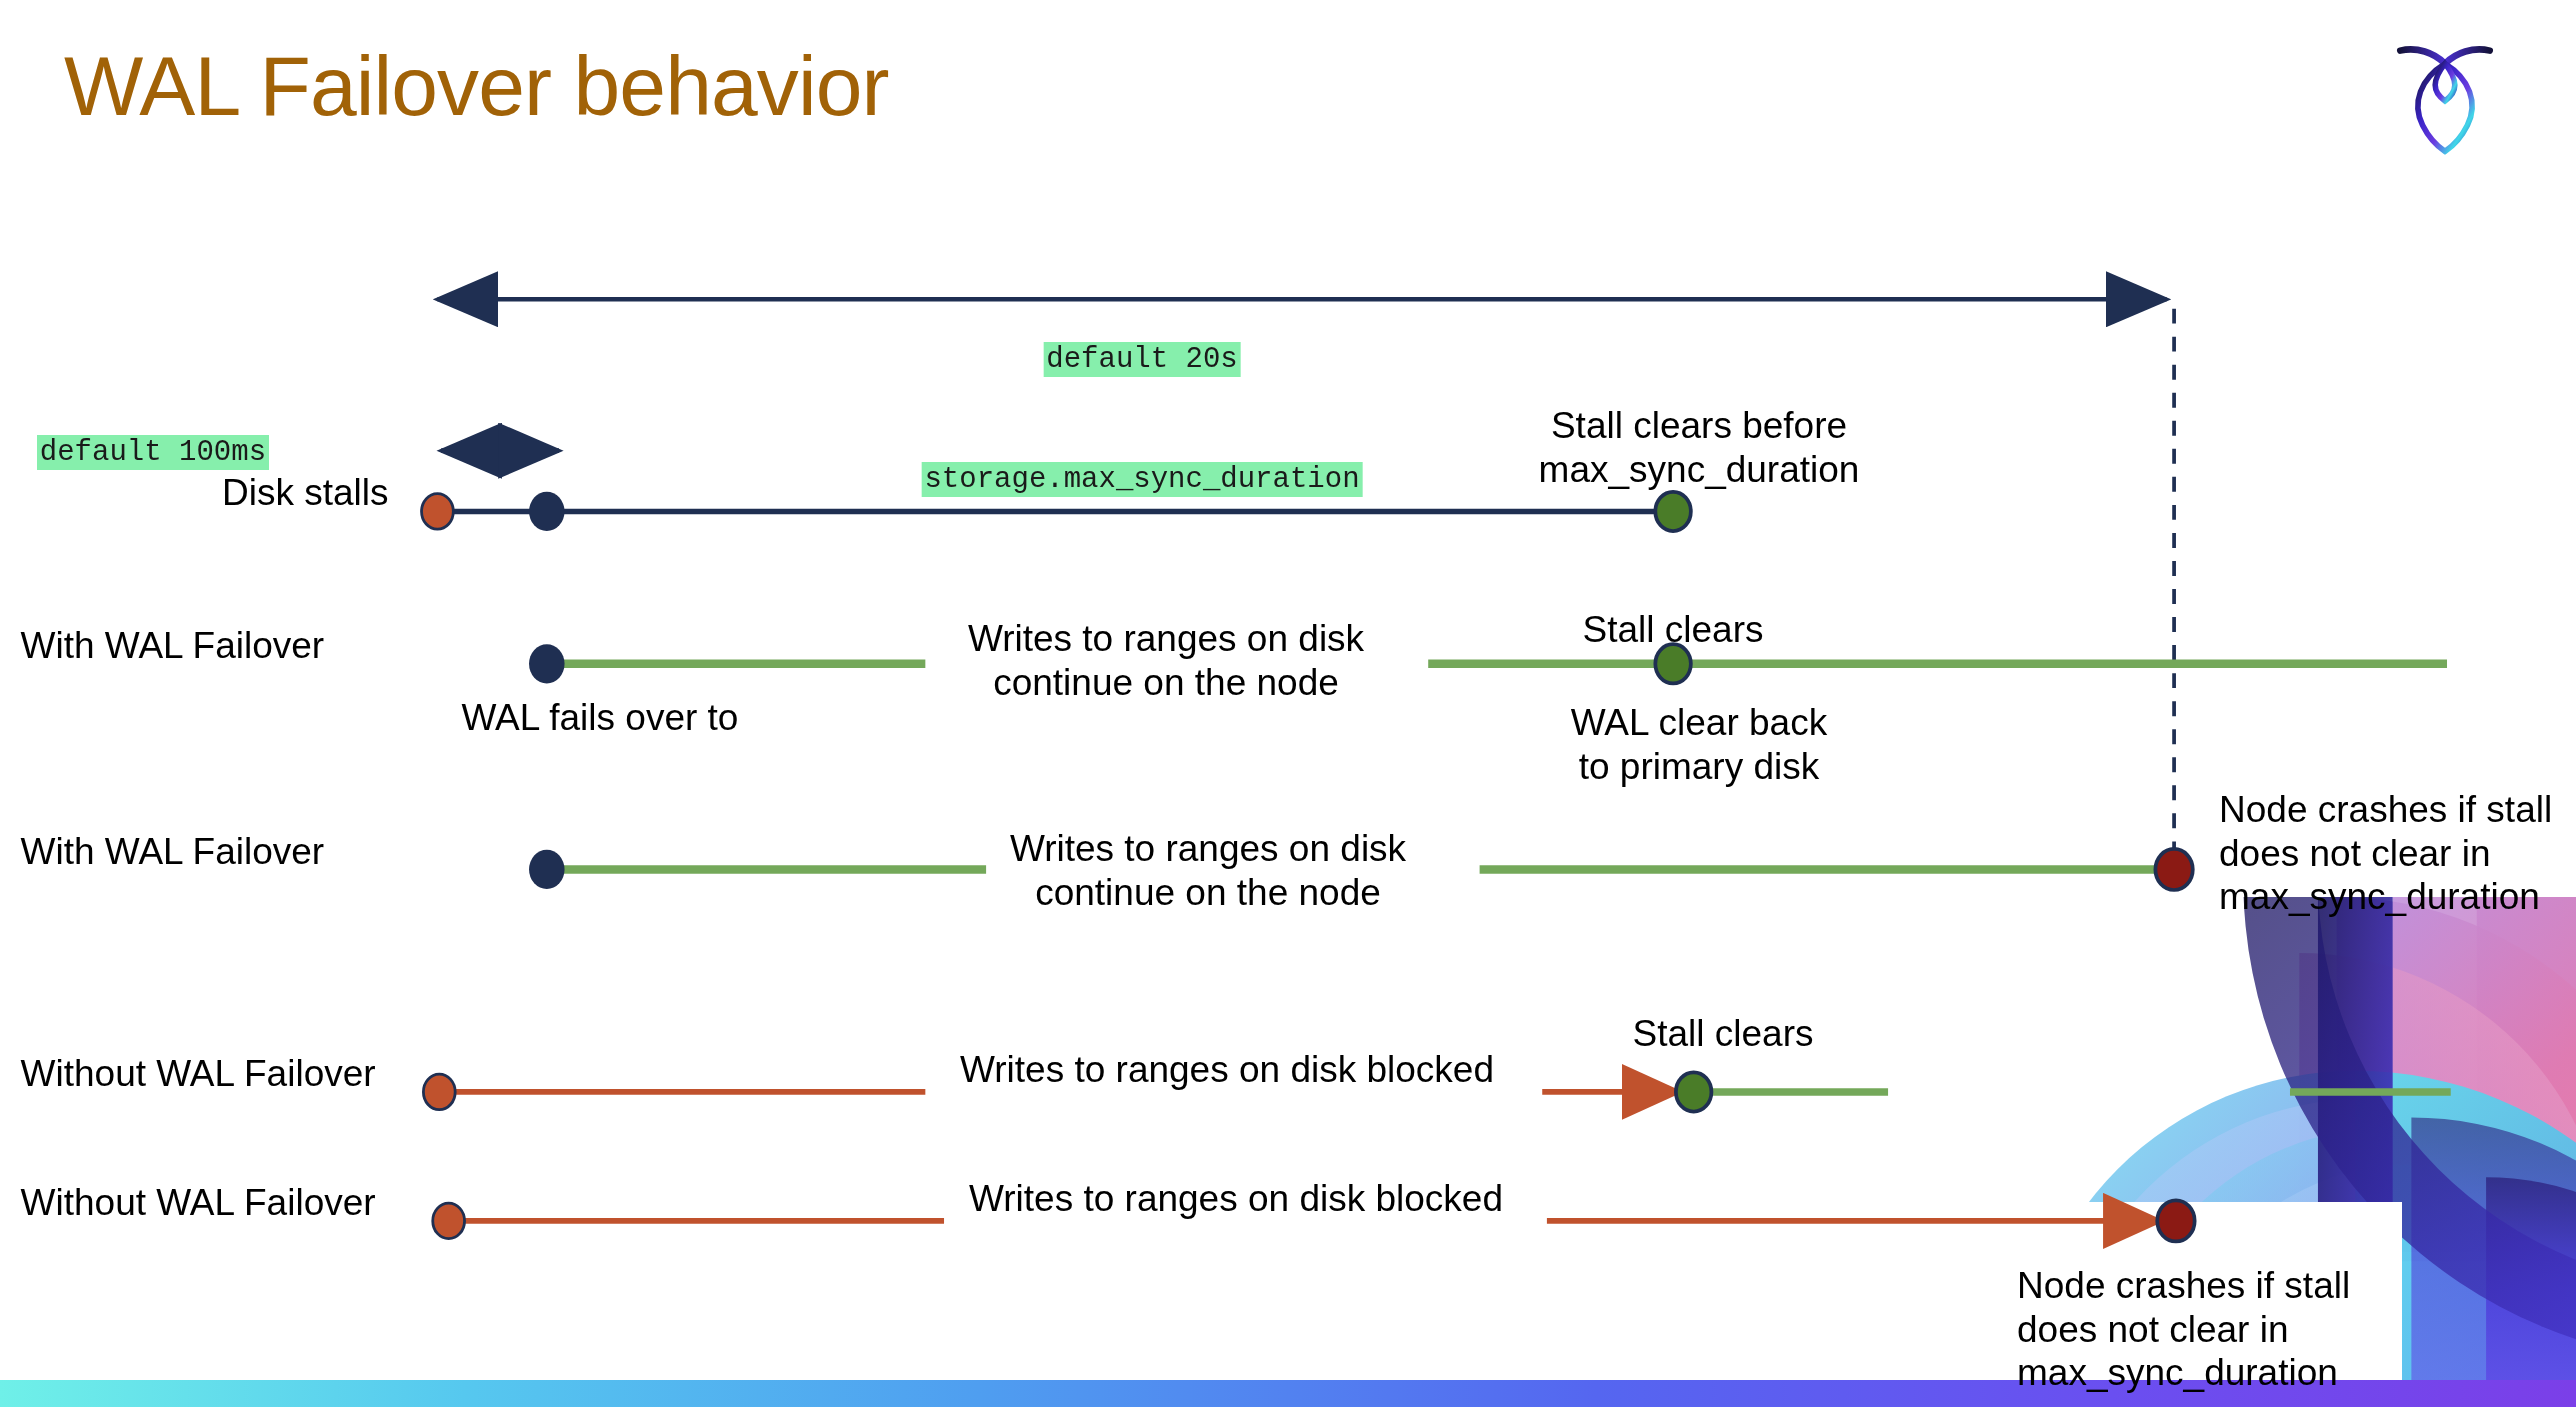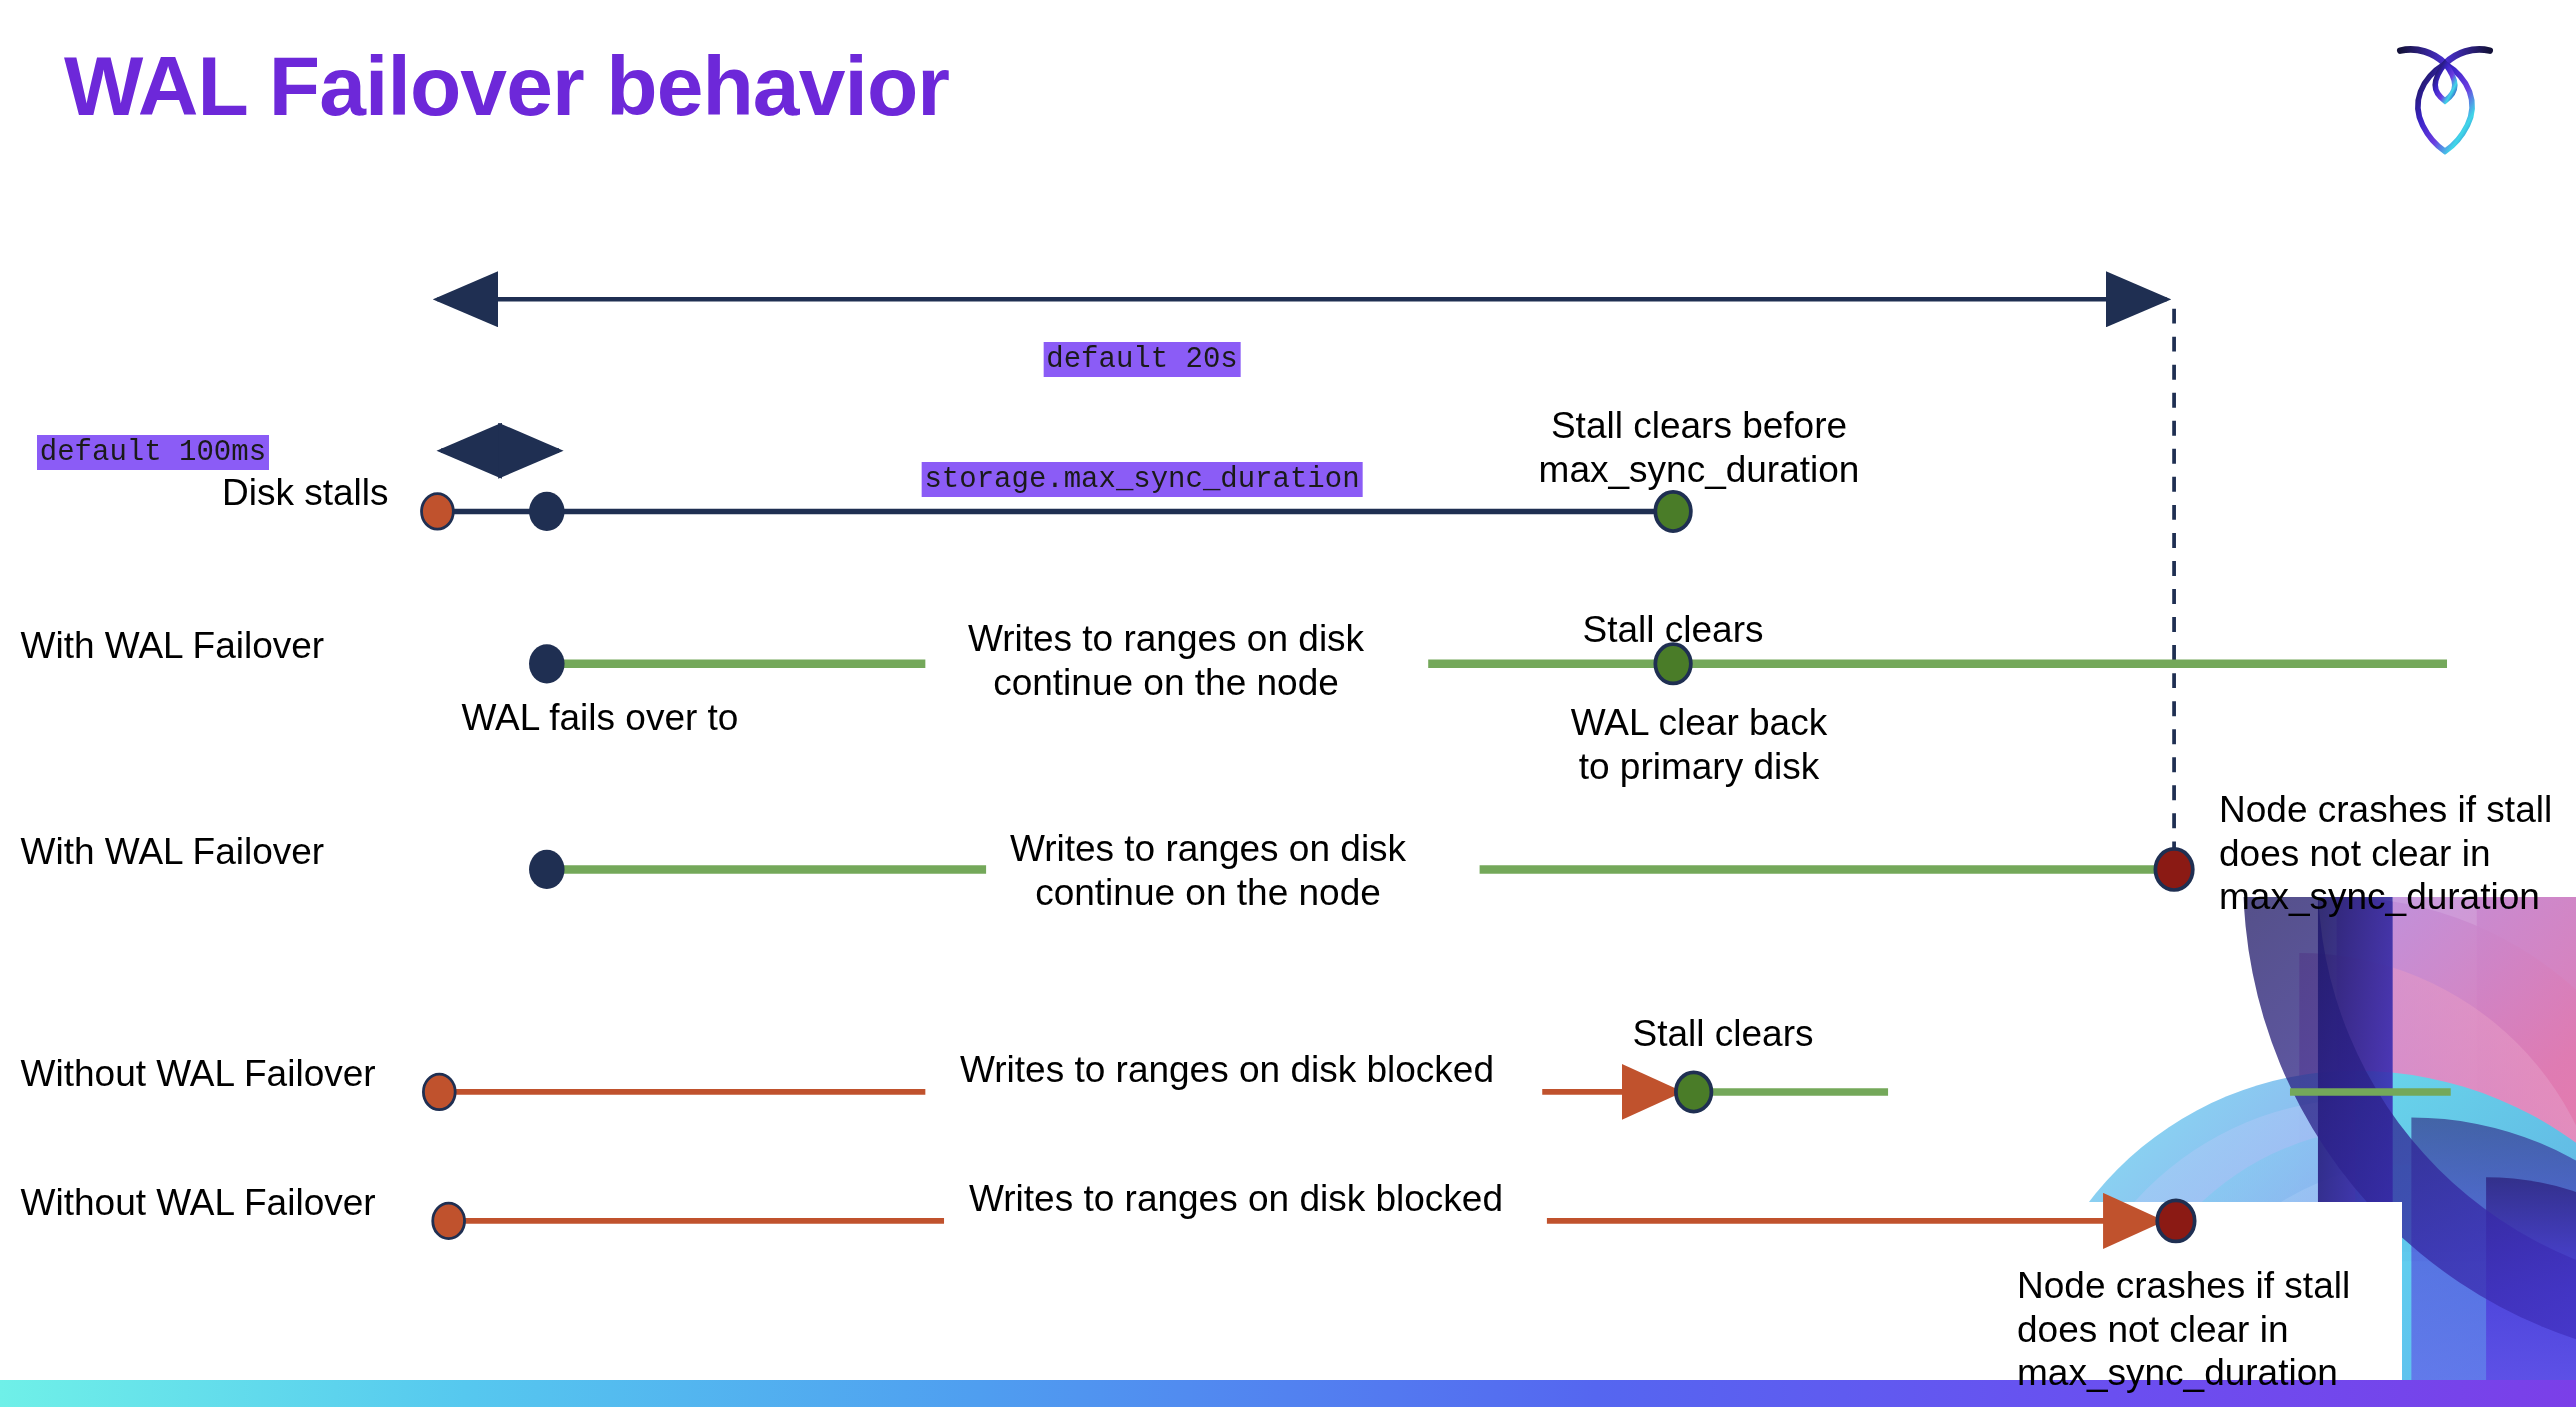--- a/index.html
+++ b/index.html
@@ -8,37 +8,37 @@
     background:#ffffff;
     font-family:"Liberation Sans", sans-serif;
     overflow:hidden;
     position:relative;
   }
   #slide{position:absolute;left:0;top:0;width:2576px;height:1408px;overflow:hidden;background:#fff;}
 
   
   #title{
     position:absolute;left:64px;top:42px;
-    font-size:84px;font-weight:bold;letter-spacing:-0.9px;
-    color:#6d28d9;line-height:1.05;white-space:nowrap;
+    font-size:84px;font-weight:normal;letter-spacing:-0.9px;
+    color:#a16207;line-height:1.05;white-space:nowrap;
   }
 
   
   #logo{position:absolute;left:2389px;top:30px;width:112px;height:127px;}
 
   
   #diagram{position:absolute;left:0;top:0;width:2576px;height:1408px;}
 
   
   .lbl{position:absolute;color:#000;font-family:"Liberation Sans", sans-serif;}
   .mono{
     font-family:"Liberation Mono", monospace;
     font-size:29px;color:#1a1a1a;line-height:1.38;white-space:pre;
   }
-  .mono span{background:#8b5cf6;padding:0.9px 2.8px;}
+  .mono span{background:#86efac;padding:0.9px 2.8px;}
   .row-label{font-size:37px;line-height:1.15;white-space:nowrap;}
   .note{font-size:37px;line-height:1.18;text-align:center;}
   .note-left{font-size:37px;line-height:1.18;text-align:left;}
 
   
   #deco{position:absolute;left:1832px;top:897px;width:744px;height:510px;overflow:hidden;}
   #whitebox{
     position:absolute;left:1972px;top:1202px;width:430px;height:187px;background:#ffffff;
   }
   #bottombar{

